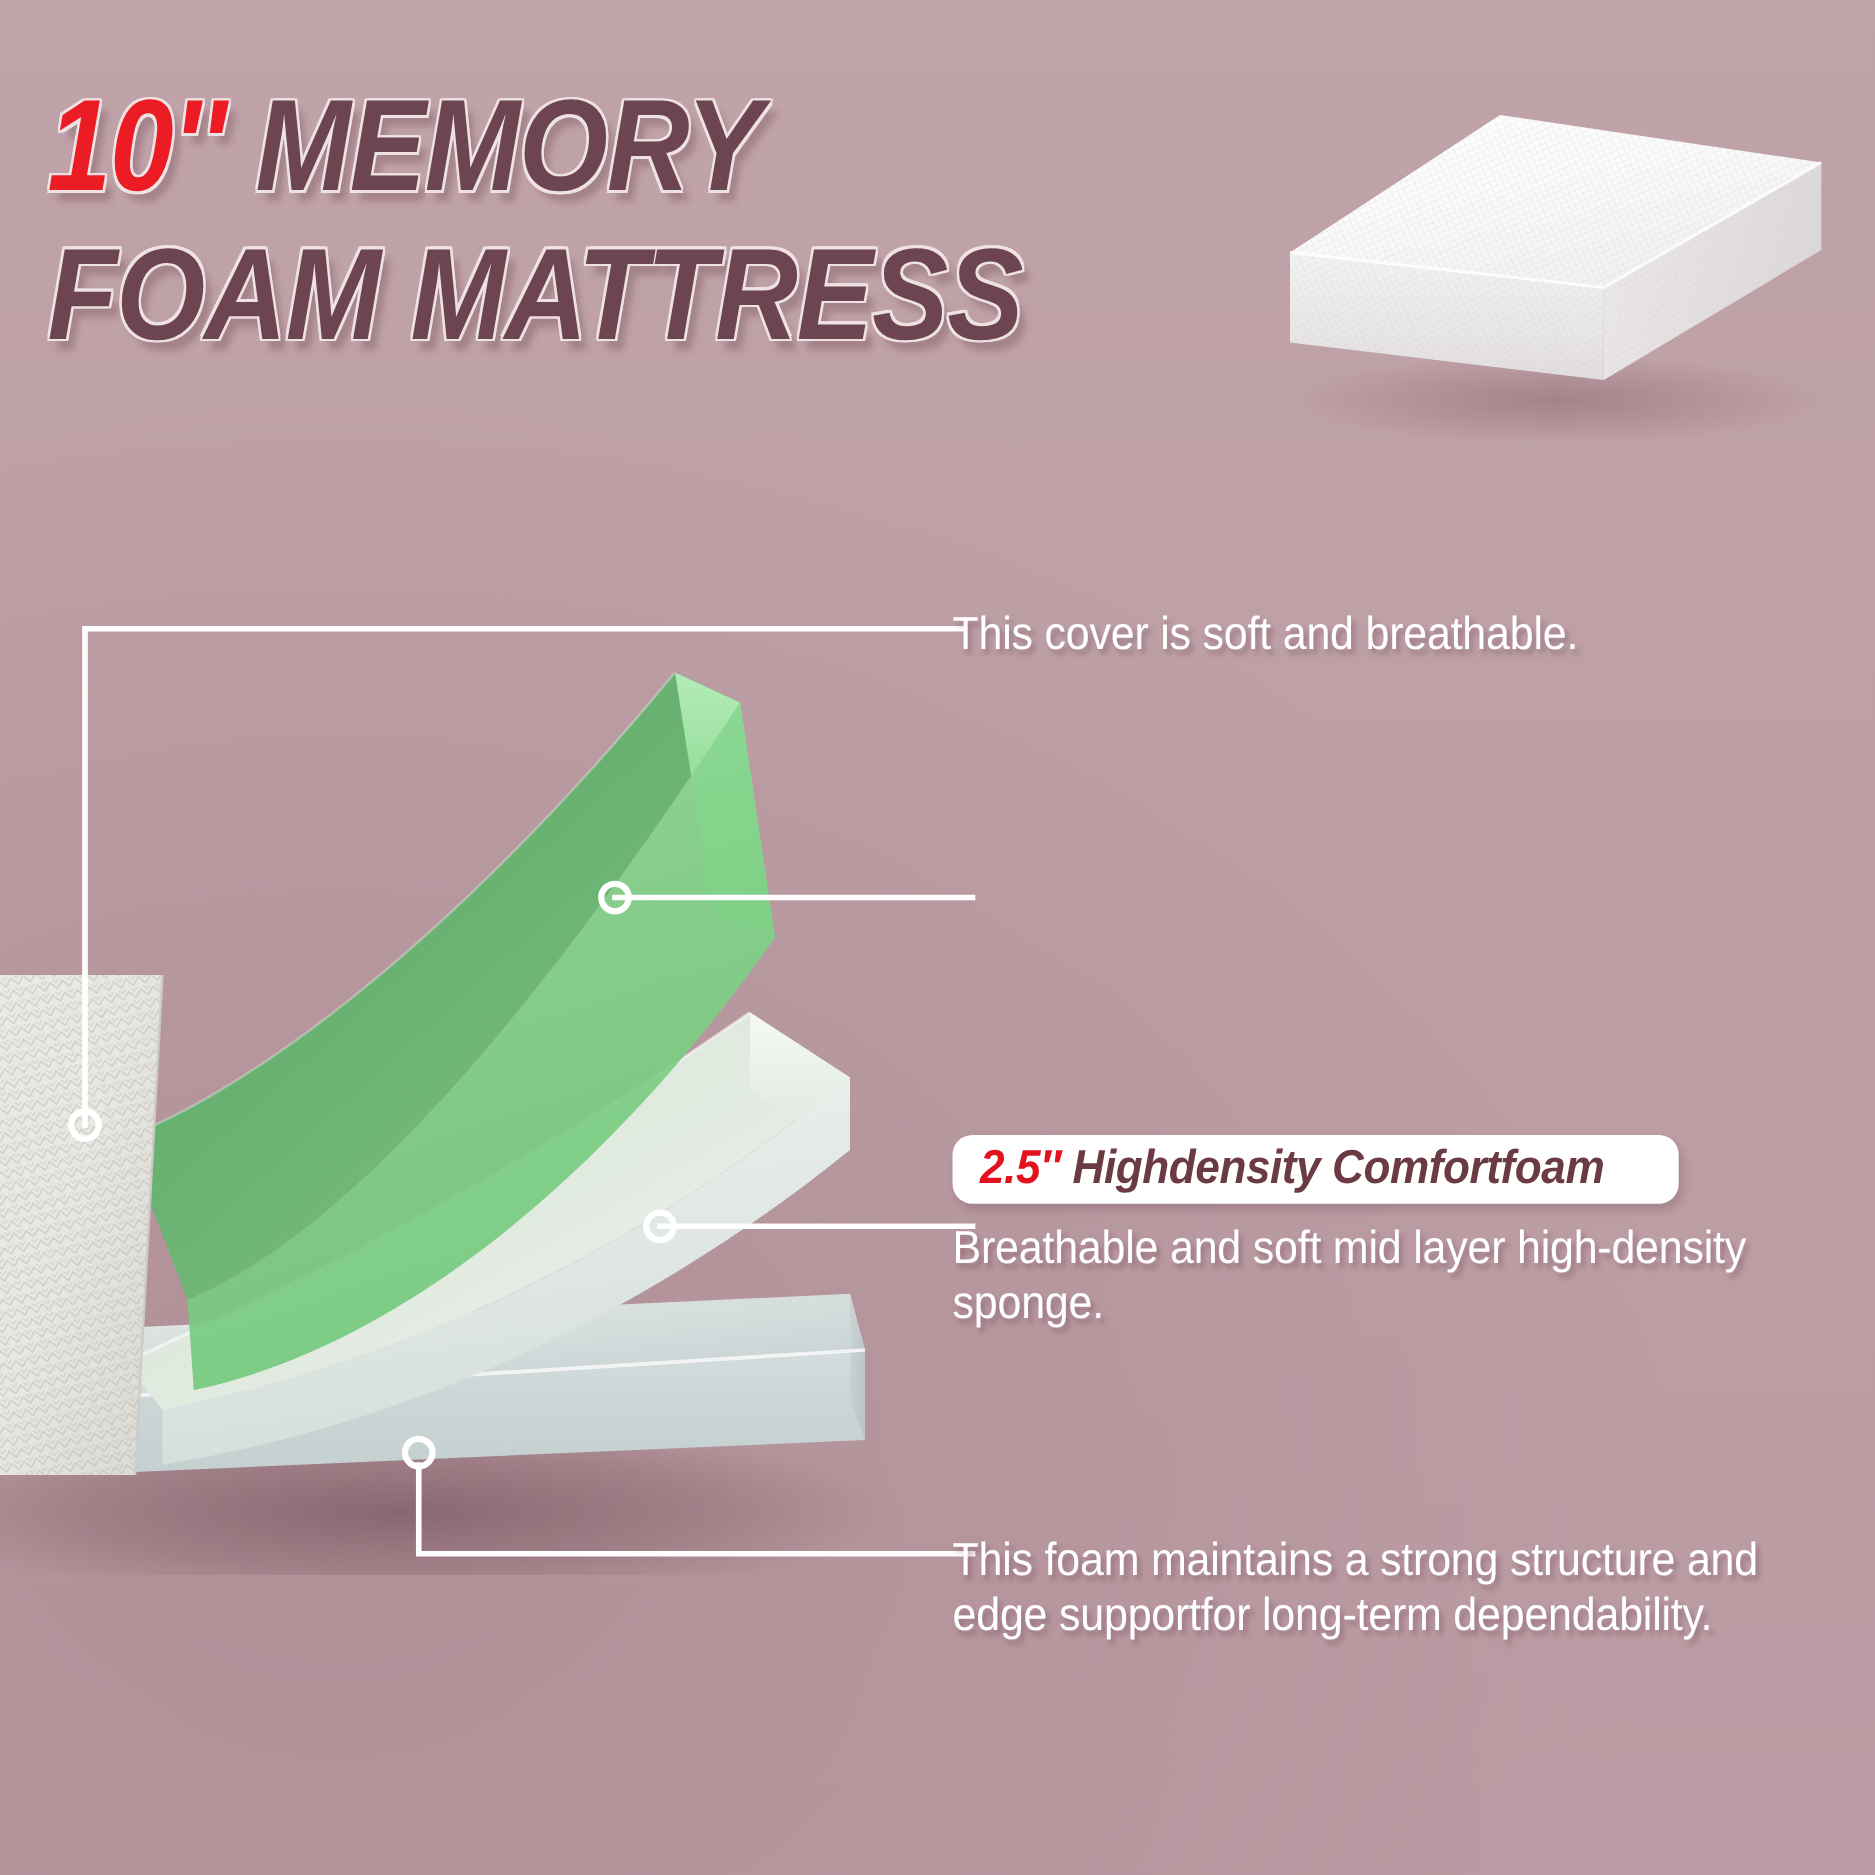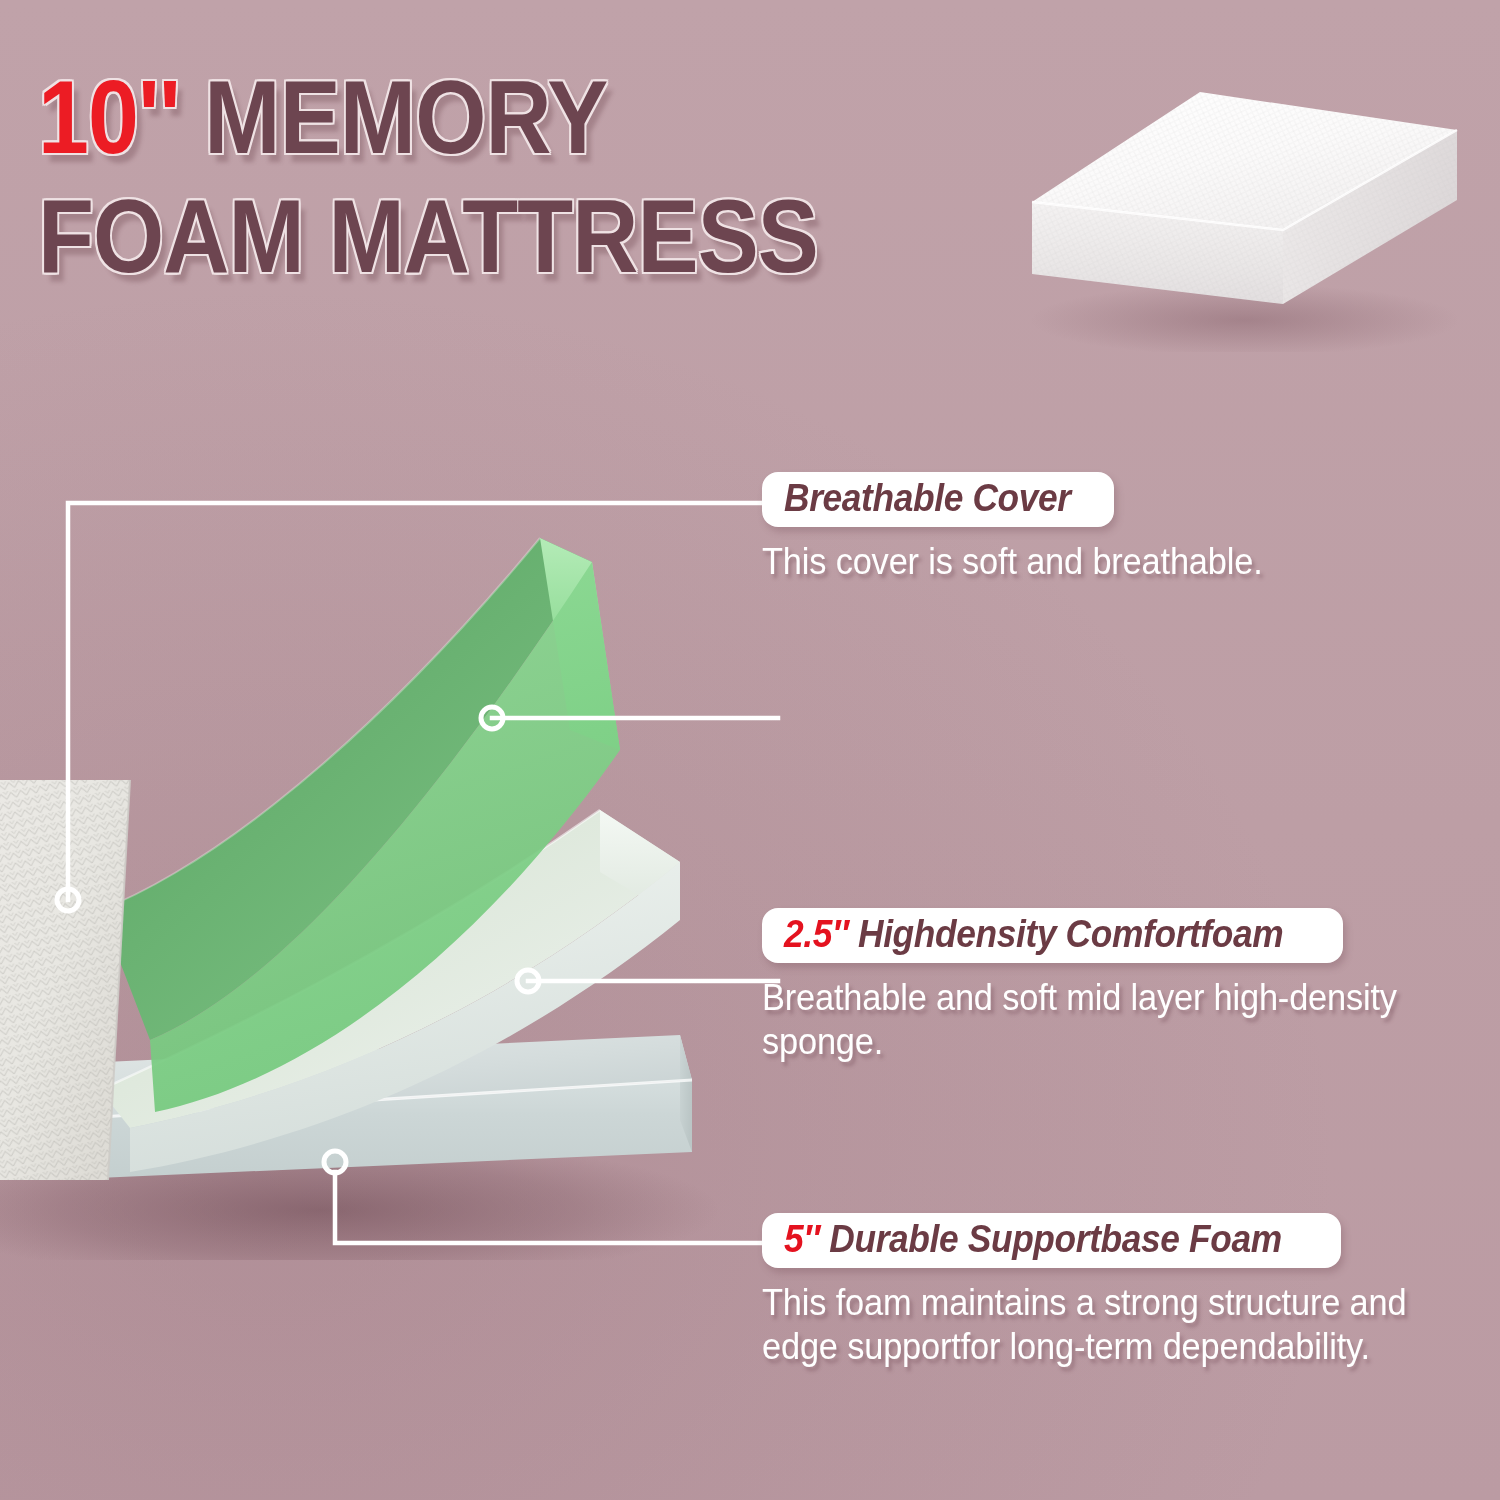--- a/index.html
+++ b/index.html
@@ -13,21 +13,21 @@
     position:relative;
     width:1500px;height:1500px;
     background:
       radial-gradient(115% 95% at 18% 78%, rgba(150,112,122,0.30) 0%, rgba(150,112,122,0.0) 62%),
       linear-gradient(180deg,#c0a2a9 0%, #bd9ea5 55%, #bb9ba3 100%);
     overflow:hidden;
   }
 
   
   #title-block{
-    position:absolute;left:38px;top:66px;width:960px;
+    position:absolute;left:38px;top:66px;width:960px;font-style:italic;
   }
   .title-line{
     font-family:"Liberation Sans", sans-serif;
     font-weight:700;
     font-size:104px;
     line-height:0.99;
     letter-spacing:-1px;
     color:#6d4550;
     transform:scaleX(0.88);
     transform-origin:left center;
@@ -273,36 +273,30 @@
 
     <g>
       <path d="M335,1172 L335,1243 L778,1243" fill="none" stroke="#ffffff" stroke-width="4.5" stroke-linecap="square"></path>
       <circle cx="335" cy="1162" r="11" fill="none" stroke="#ffffff" stroke-width="5"></circle>
     </g>
   </svg>
 
   <div id="callouts">
 
     <div class="callout" style="top:472px;">
-      <div class="pill">
-        <span class="pill-text"><span class="pill-num"></span><span>Breathable Cover</span></span>
-      </div>
       <div class="desc">This cover is soft and breathable.</div>
     </div>
 
 
     <div class="callout" style="top:908px;">
       <div class="pill">
         <span class="pill-text"><span class="pill-num">2.5″</span><span> Highdensity Comfortfoam</span></span>
       </div>
       <div class="desc">Breathable and soft mid layer high-density sponge.</div>
     </div>
 
     <div class="callout" style="top:1213px;">
-      <div class="pill">
-        <span class="pill-text"><span class="pill-num">5″</span><span> Durable Supportbase Foam</span></span>
-      </div>
       <div class="desc">This foam maintains a strong structure and edge supportfor long-term dependability.</div>
     </div>
 
   </div>
 
 </div>
 
 </body></html>

